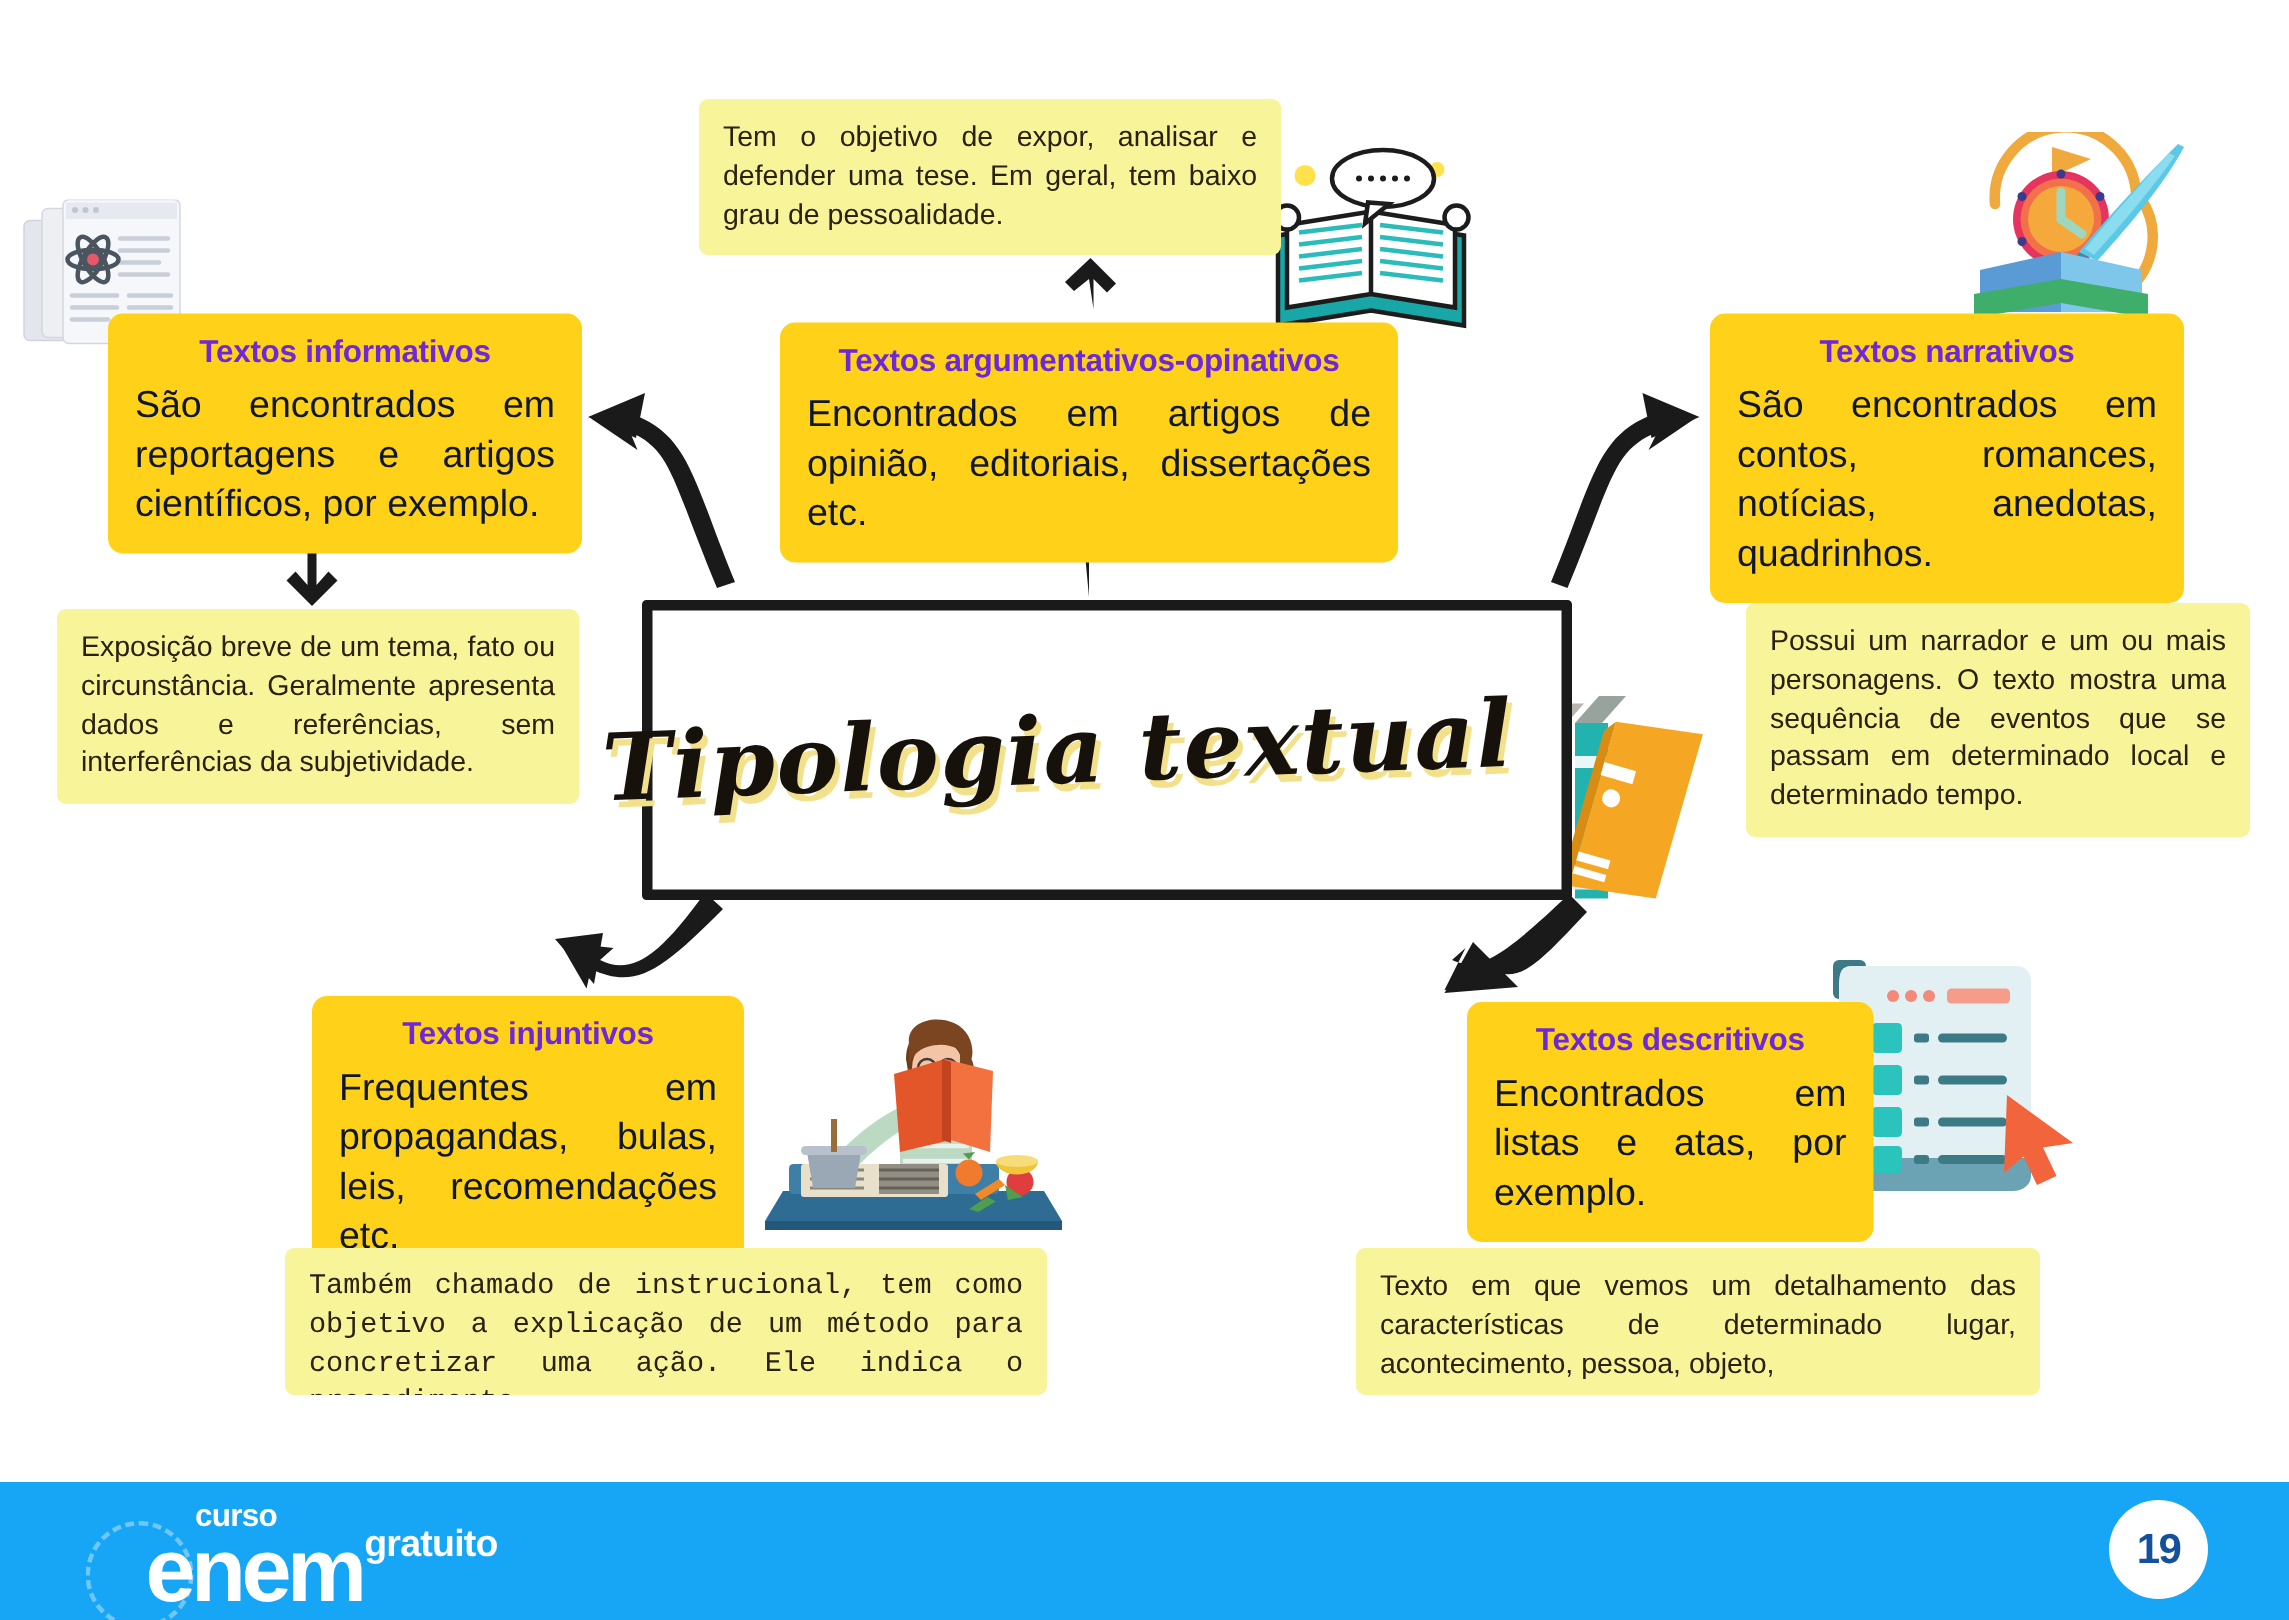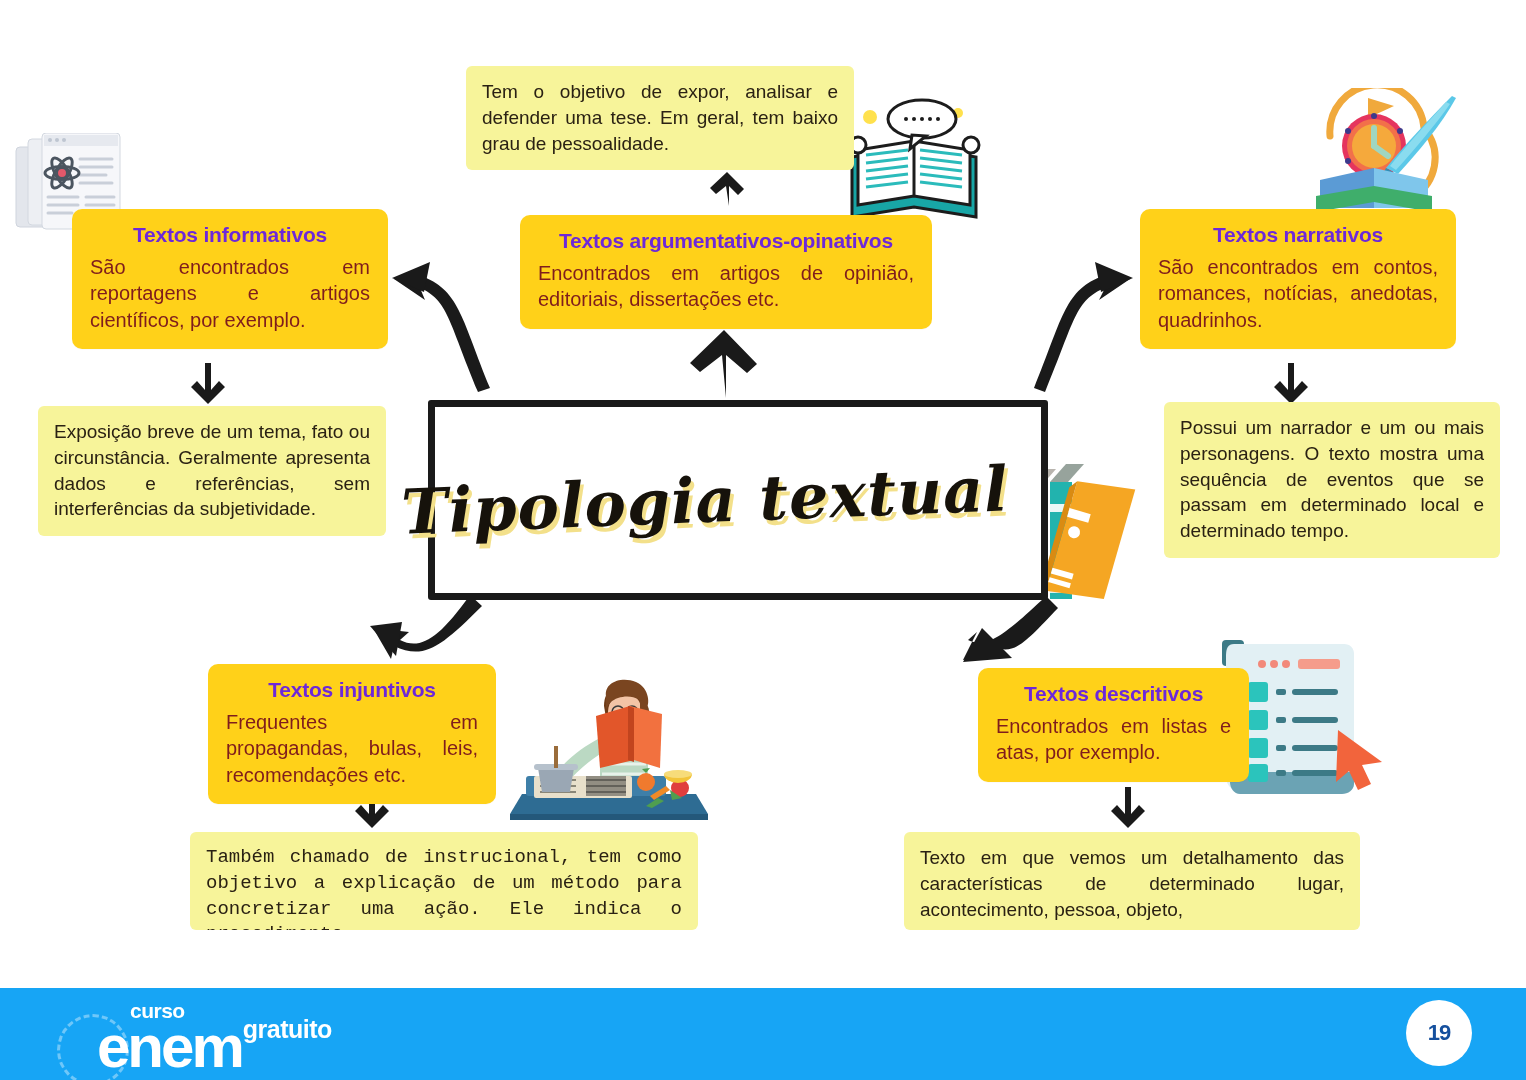--- a/index.html
+++ b/index.html
@@ -23,22 +23,22 @@
   .card-head .title{
     font-weight:bold;
     font-size:21px;
     color:#6d28d9;
     text-align:center;
     letter-spacing:-0.2px;
     margin-bottom:7px;
     white-space:nowrap;
   }
   .card-head .body{
-    font-size:20px;
-    color:#7f1d1d;
+    font-size:25px;
+    color:#0f172a;
     line-height:1.32;
     text-align:justify;
     text-align-last:left;
   }
   .card-note{
     background:#F7F49A;
     border-radius:6px;
     padding:13px 16px 14px 16px;
     font-size:19px;
     color:#2a2113;
@@ -98,21 +98,21 @@
   .logo-ring{
     position:absolute;left:-5px;top:14px;width:66px;height:66px;
     border:3px dashed rgba(255,255,255,0.38);
     border-radius:50%;
   }
   .pagebadge{
     position:absolute;left:1406px;top:1000px;
     width:66px;height:66px;border-radius:50%;
     background:#ffffff;
     display:flex;align-items:center;justify-content:center;
-    color:#15509E;font-weight:bold;font-size:22px;letter-spacing:-1px;
+    color:#15509E;font-weight:bold;font-size:28px;letter-spacing:-1px;
   }
 
   svg.deco{position:absolute;pointer-events:none;}
   .arrows{position:absolute;left:0;top:0;width:1526px;height:1080px;}
 </style>
 </head>
 <body>
 
 <div class="canvas">
 

